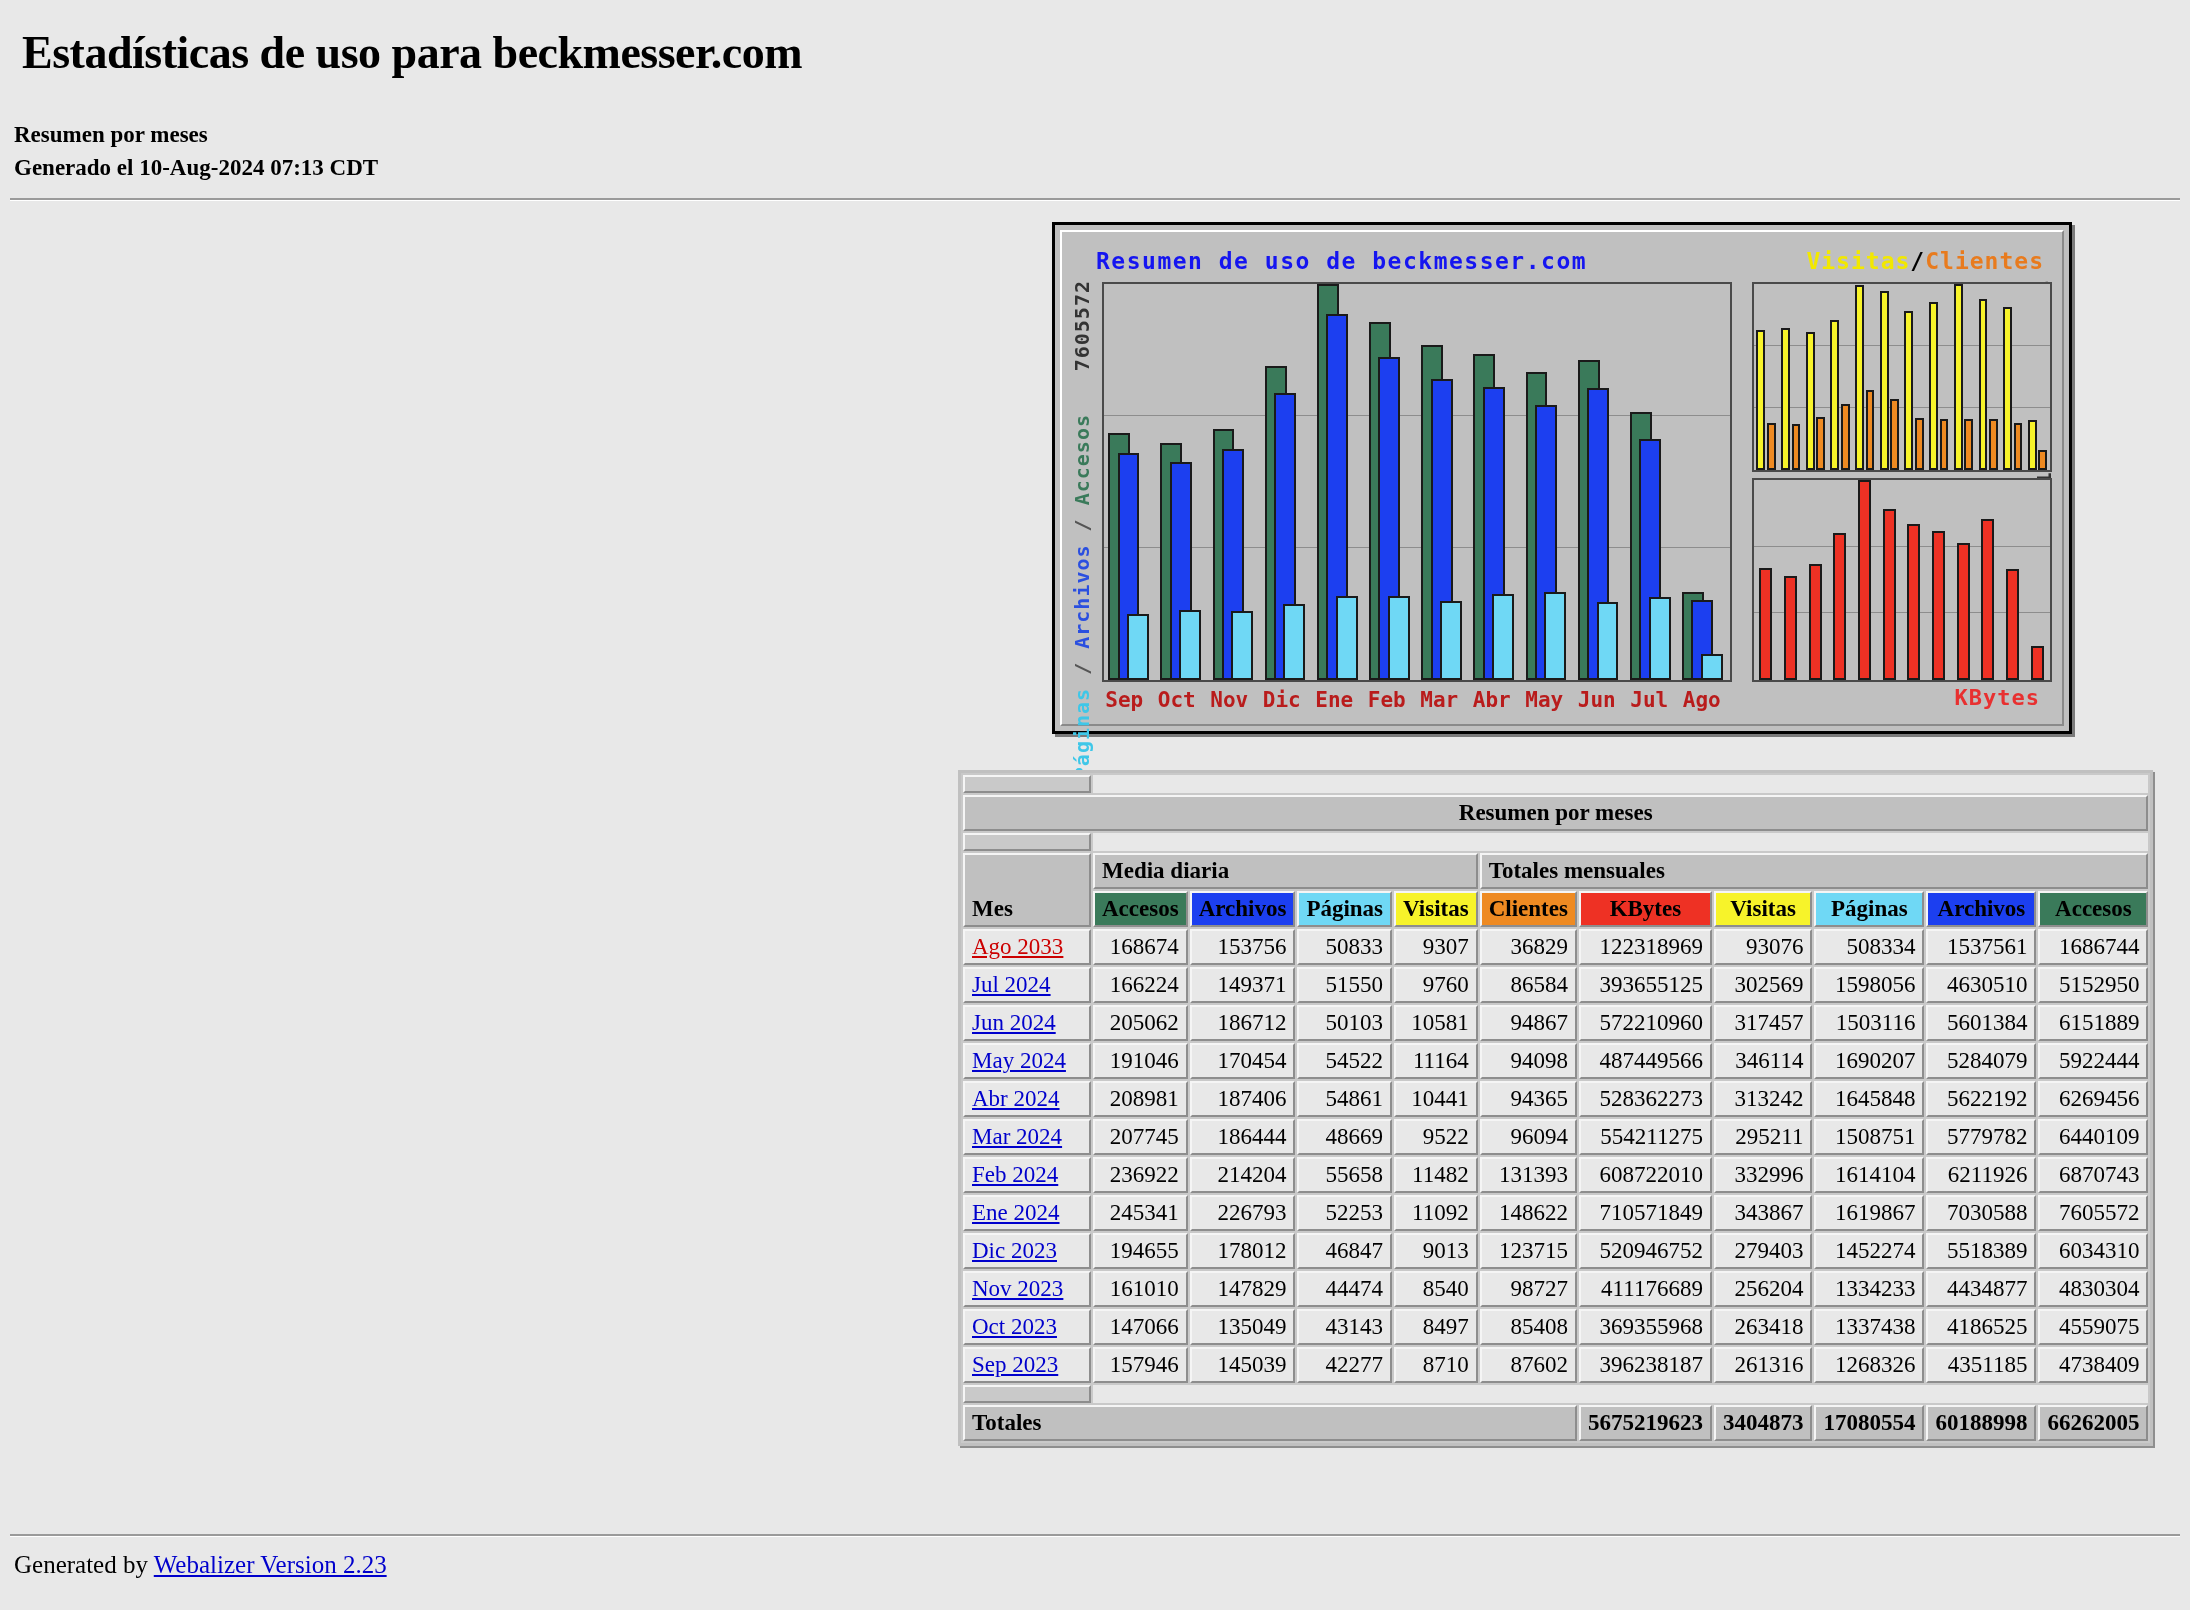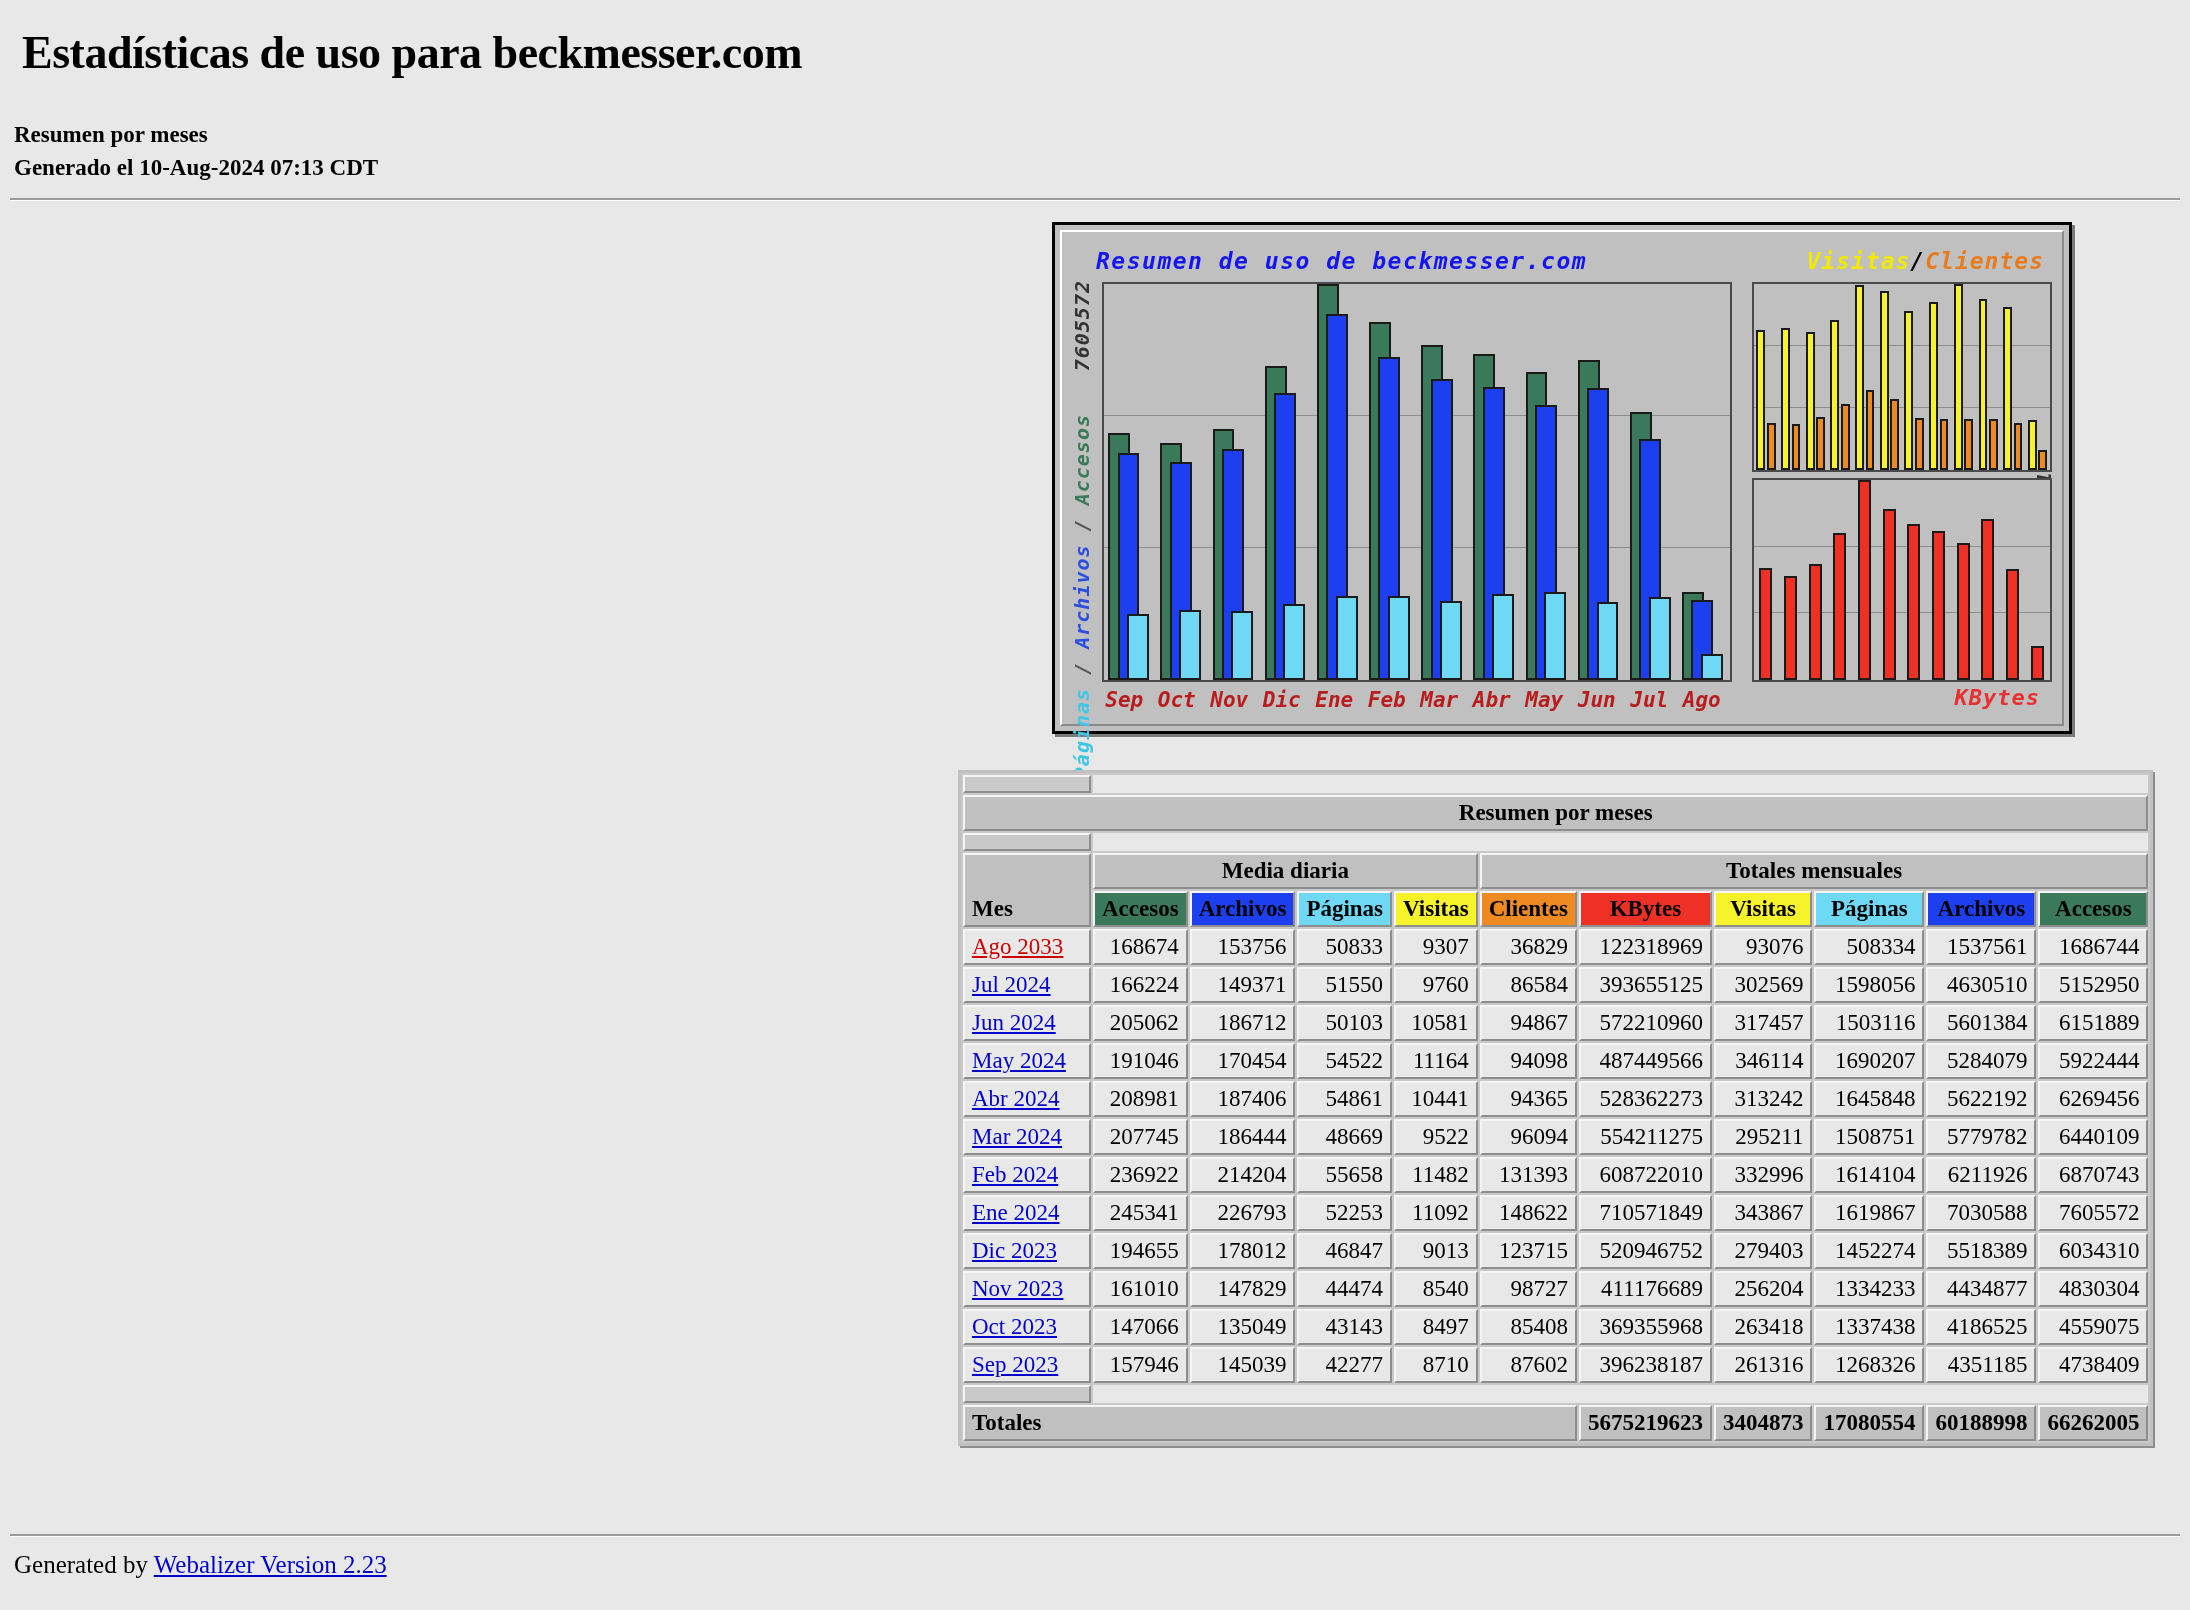--- a/index.html
+++ b/index.html
@@ -18,21 +18,21 @@
     letter-spacing:-0.5px;
   }
   .subline { font-size:23px; font-weight:bold; padding-left:4px; line-height:1.42; }
   .sub1 { padding-top:32px; }
   hr.rule {
     border:none; border-top:2px solid #9a9a9a; border-bottom:1px solid #fff;
     margin:14px 0 0 0; height:0;
   }
 
   
-  .chart-wrap { position:absolute; left:1052px; top:222px;font-style:italic; }
+  .chart-wrap { position:absolute; left:1052px; top:222px; }
   .chart-outer {
     width:1020px; height:512px;
     background:#c0c0c0;
     border:3px solid #000;
     box-shadow:3px 3px 0 #7a7a7a;
     position:relative;
     box-sizing:border-box;
   }
   .chart-inner {
     position:absolute; left:5px; top:5px; right:5px; bottom:5px;
@@ -121,21 +121,21 @@
     padding:3px 7px;
     white-space:nowrap;
   }
   .cap-cell {
     background:#c0c0c0 !important;
     text-align:center; font-weight:bold; font-size:27px;
     padding:8px 0;
   }
   .grp {
     background:#c0c0c0 !important;
-    text-align:center; font-weight:bold; font-size:25px; padding:6px 0;
+    text-align:left; font-weight:bold; font-size:25px; padding:6px 0;
   }
   .mes-cell {
     background:#c0c0c0 !important;
     font-weight:bold; font-size:25px; text-align:left;
     vertical-align:bottom; padding-bottom:6px;
   }
   .colhdr { font-weight:bold; text-align:center; font-size:24px; color:#000; padding:4px 8px; }
   .h-acc { background:#3a7a5a !important; }
   .h-arc { background:#1c3ff0 !important; }
   .h-pag { background:#6fd8f5 !important; }

